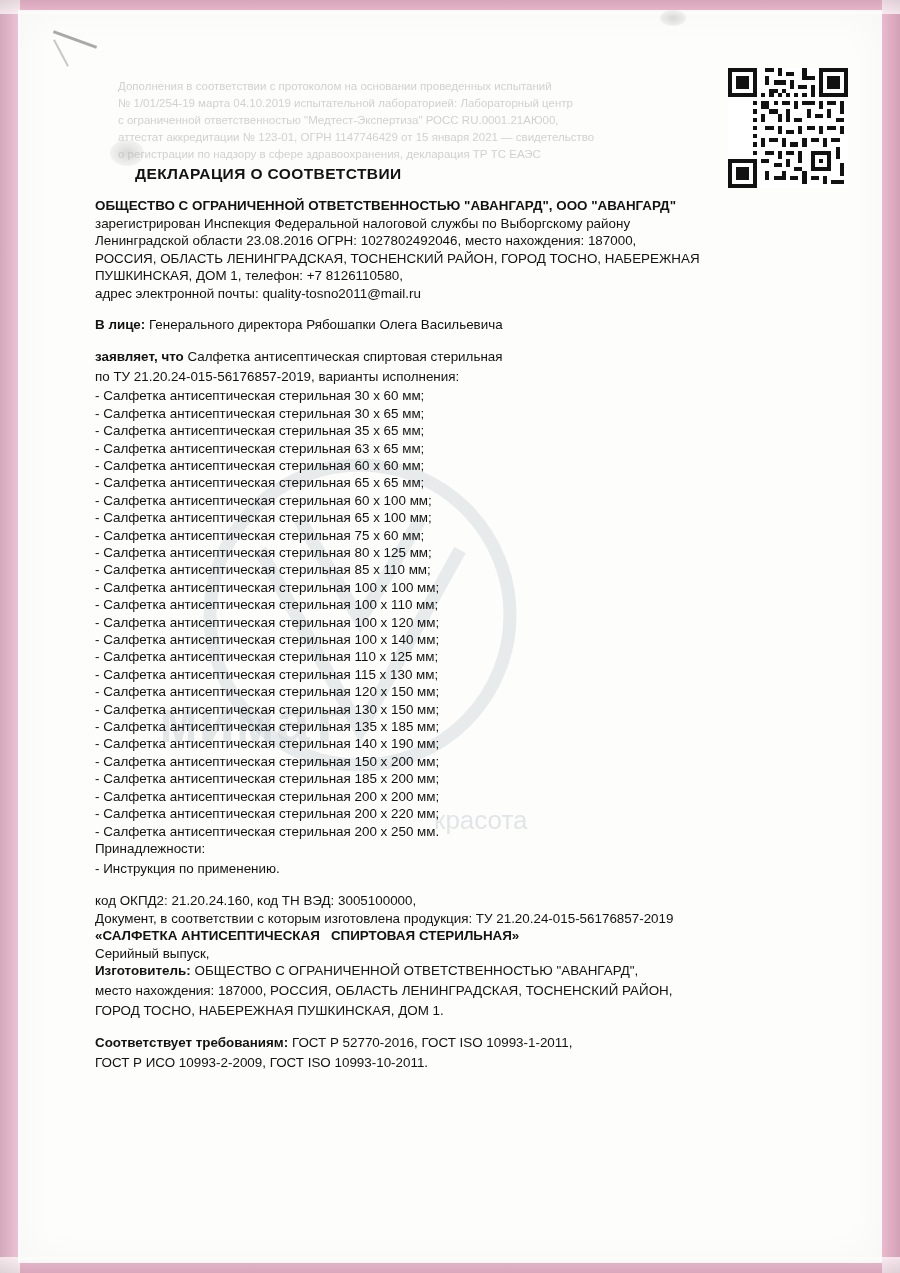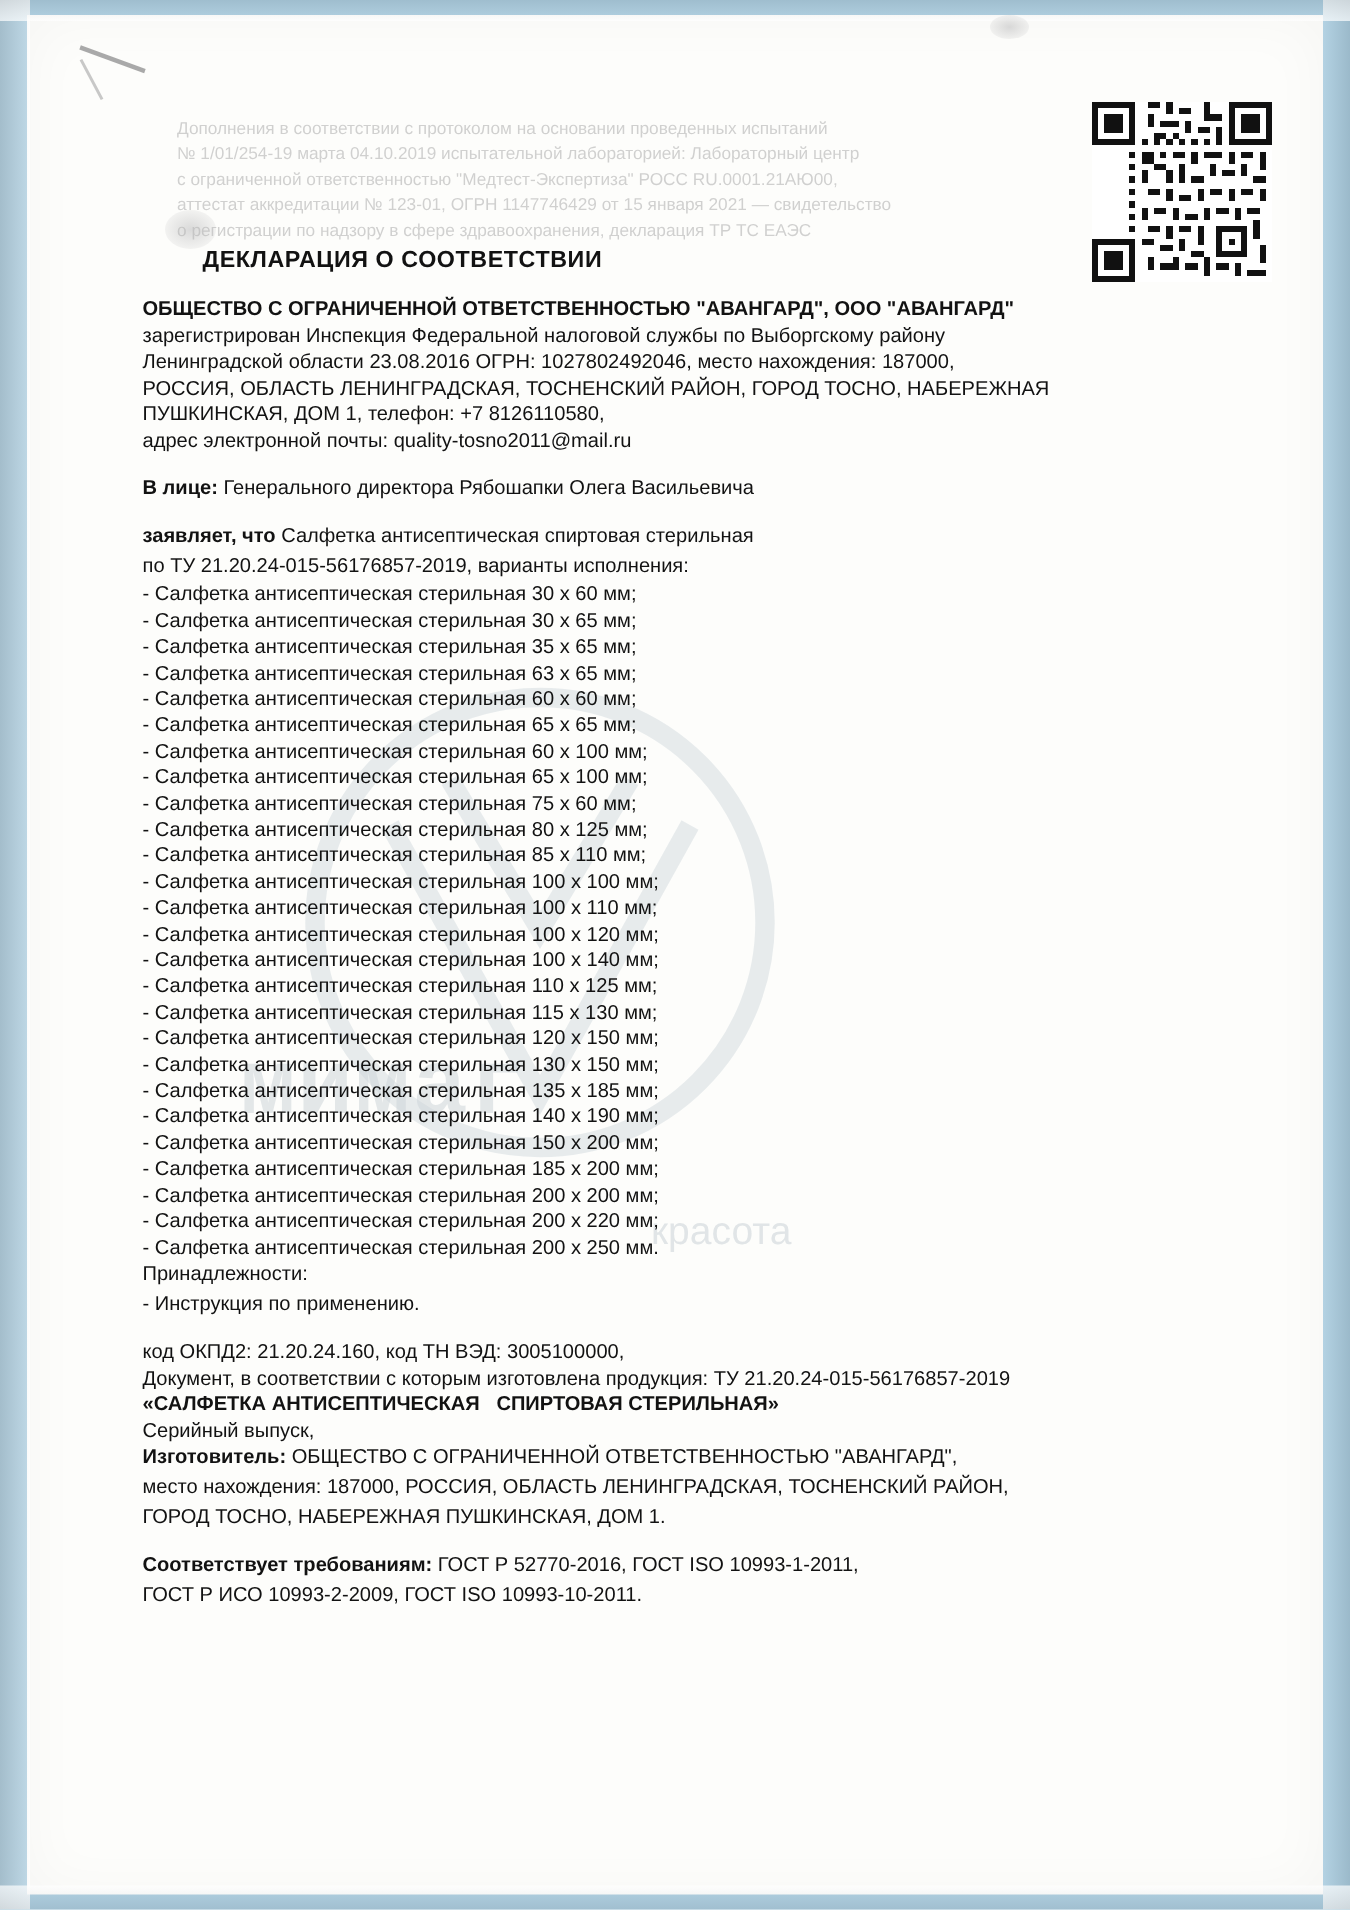--- a/index.html
+++ b/index.html
@@ -14,21 +14,21 @@
     overflow: hidden;
     font-family: "Liberation Sans", sans-serif;
     color: #121212;
   }
 
   
   .page {
     position: absolute;
     left: 0; top: 0;
     width: 900px; height: 1273px;
-    background: #0369a1;
+    background: #be185d;
   }
   .paper {
     position: absolute;
     left: 18px; top: 10px;
     width: 864px; height: 1253px;
     background: #fdfdfb;
     box-shadow: inset 0 0 40px rgba(0,0,0,0.035);
   }
   
   .scan-edge-left {

